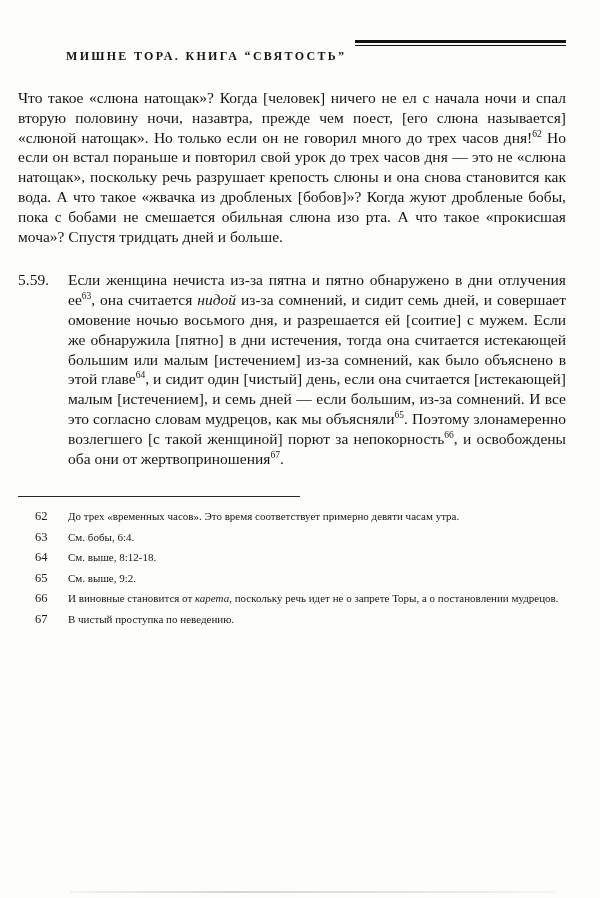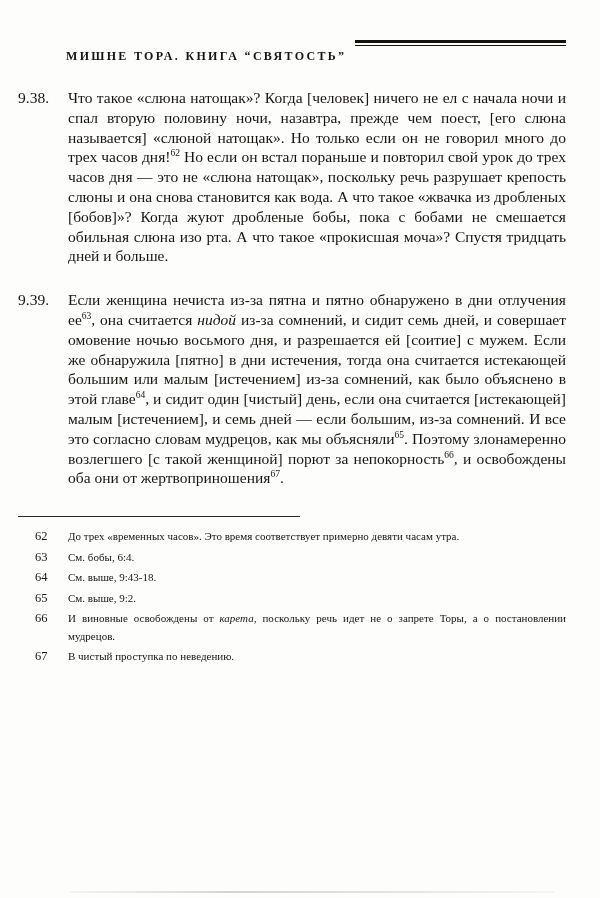--- a/index.html
+++ b/index.html
@@ -103,56 +103,55 @@
 <body>
 
 <div class="page">
 
   <div class="header">
     <span class="header-title">МИШНЕ ТОРА. КНИГА “СВЯТОСТЬ”</span>
     <span class="header-rule"></span>
   </div>
 
   <div class="para">
-    <div class="para-num">9.38.</div>
     <div class="para-text"><span>Что такое «слюна натощак»? Когда [человек] ничего не ел с начала ночи и спал вторую половину ночи, назавтра, прежде чем поест, [его слюна называется] «слюной натощак». Но только если он не говорил много до трех часов дня!</span><sup>62</sup><span> Но если он встал пораньше и повторил свой урок до трех часов дня — это не «слюна натощак», поскольку речь разрушает крепость слюны и она снова становится как вода. А что такое «жвачка из дробленых [бобов]»? Когда жуют дробленые бобы, пока с бобами не смешается обильная слюна изо рта. А что такое «прокисшая моча»? Спустя тридцать дней и больше.</span></div>
   </div>
 
   <div class="para">
-    <div class="para-num">9.39.</div>
+    <div class="para-num">5.59.</div>
     <div class="para-text"><span>Если женщина нечиста из-за пятна и пятно обнаружено в дни отлучения ее</span><sup>63</sup><span>, она считается </span><span class="italic">нидой</span><span> из-за сомнений, и сидит семь дней, и совершает омовение ночью восьмого дня, и разрешается ей [соитие] с мужем. Если же обнаружила [пятно] в дни истечения, тогда она считается истекающей большим или малым [истечением] из-за сомнений, как было объяснено в этой главе</span><sup>64</sup><span>, и сидит один [чистый] день, если она считается [истекающей] малым [истечением], и семь дней — если большим, из-за сомнений. И все это согласно словам мудрецов, как мы объясняли</span><sup>65</sup><span>. Поэтому злонамеренно возлегшего [с такой женщиной] порют за непокорность</span><sup>66</sup><span>, и освобождены оба они от жертвоприношения</span><sup>67</sup><span>.</span></div>
   </div>
 
   <hr class="fn-sep">
 
   <div class="footnotes">
 
     <div class="fn">
       <div class="fn-num">62</div>
       <div class="fn-text"><span>До трех «временных часов». Это время соответствует примерно девяти часам утра.</span></div>
     </div>
 
     <div class="fn">
       <div class="fn-num">63</div>
       <div class="fn-text"><span>См. бобы, 6:4.</span></div>
     </div>
 
     <div class="fn">
       <div class="fn-num">64</div>
-      <div class="fn-text"><span>См. выше, 9:43-18.</span></div>
+      <div class="fn-text"><span>См. выше, 8:12-18.</span></div>
     </div>
 
     <div class="fn">
       <div class="fn-num">65</div>
       <div class="fn-text"><span>См. выше, 9:2.</span></div>
     </div>
 
     <div class="fn">
       <div class="fn-num">66</div>
-      <div class="fn-text"><span>И виновные освобождены от </span><span class="italic">карета</span><span>, поскольку речь идет не о запрете Торы, а о постановлении мудрецов.</span></div>
+      <div class="fn-text"><span>И виновные становится от </span><span class="italic">карета</span><span>, поскольку речь идет не о запрете Торы, а о постановлении мудрецов.</span></div>
     </div>
 
     <div class="fn">
       <div class="fn-num">67</div>
       <div class="fn-text"><span>В чистый проступка по неведению.</span></div>
     </div>
 
   </div>
 
   <div class="scan-edge"></div>

